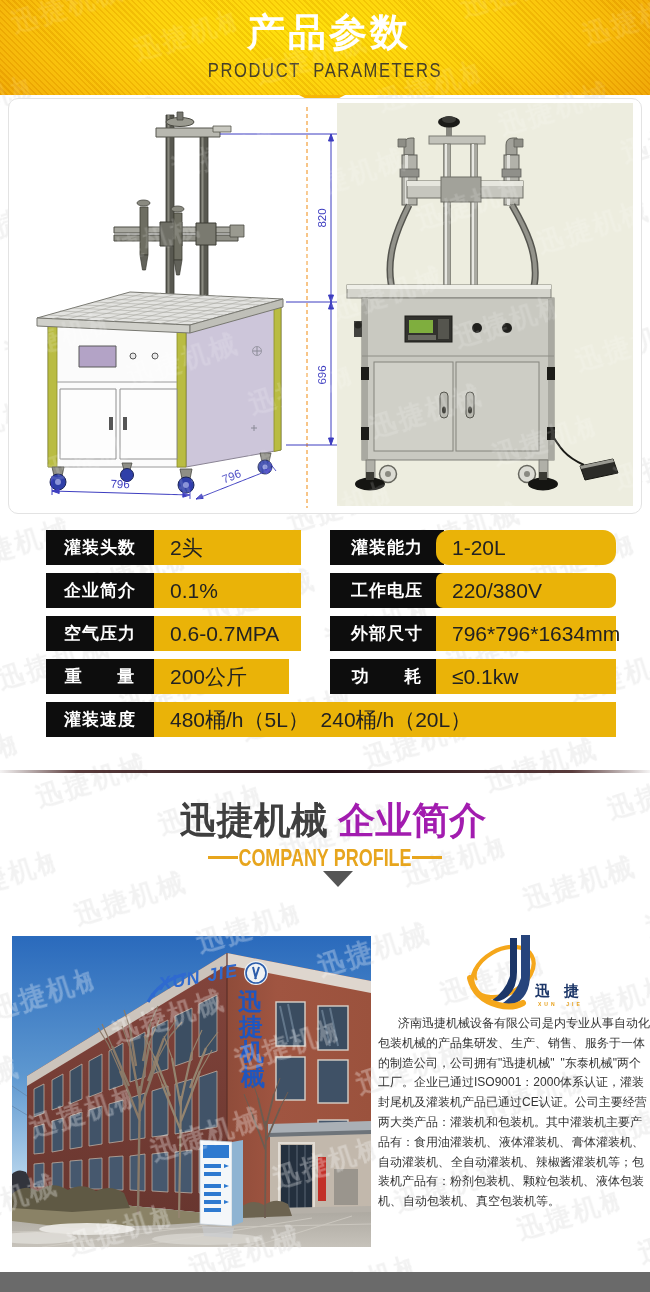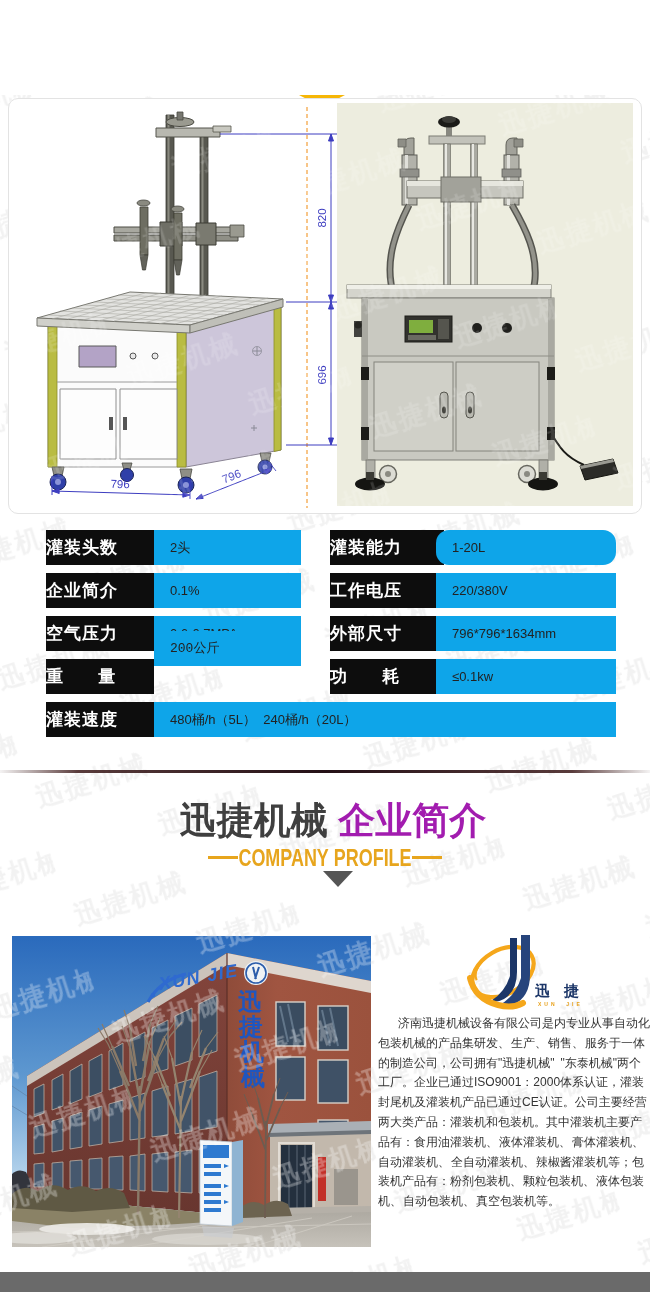--- a/index.html
+++ b/index.html
@@ -1,40 +1,48 @@
 <!DOCTYPE html>
 <html lang="zh"><head>
 <meta charset="utf-8">
 <style>
   html,body{margin:0;padding:0;}
   body{font-family:"Liberation Sans",sans-serif;background:#fff;}
   #page{position:relative;width:650px;height:1292px;margin:0;overflow:hidden;background:#fff;}
   .abs{position:absolute;}
-  .lbl,.lbl2{width:108px;height:35px;background:#0d0d0d;color:#fff;font-weight:bold;font-size:17px;text-align:left;line-height:35px;letter-spacing:1px;}
+  .lbl,.lbl2{width:108px;height:35px;background:#0d0d0d;color:#fff;font-weight:bold;font-size:17px;text-align:center;line-height:35px;letter-spacing:1px;}
   .lbl2{width:114px;}
-  .val{height:35px;background:#0ea5e9;color:#222;font-size:13px;line-height:35px;padding-left:16px;box-sizing:border-box;}
+  .val{height:35px;background:#eab308;color:#222;font-size:21px;line-height:35px;padding-left:16px;box-sizing:border-box;}
 </style>
 </head>
 <body>
 <div id="page">
 
   <svg class="abs" style="left:0;top:0;" width="650" height="1292" viewBox="0 0 650 1292">
     <defs>
       <pattern id="wmg" width="216" height="124" patternUnits="userSpaceOnUse" patternTransform="rotate(-18)">
         <text x="4" y="36" font-size="27" font-weight="bold" fill="rgba(60,60,60,0.065)" letter-spacing="2">迅捷机械</text>
         <text x="112" y="100" font-size="27" font-weight="bold" fill="rgba(60,60,60,0.065)" letter-spacing="2">迅捷机械</text>
       </pattern>
       <pattern id="wmw" width="216" height="124" patternUnits="userSpaceOnUse" patternTransform="rotate(-18)">
         <text x="4" y="36" font-size="27" font-weight="bold" fill="rgba(255,255,255,0.30)" letter-spacing="2">迅捷机械</text>
         <text x="112" y="100" font-size="27" font-weight="bold" fill="rgba(255,255,255,0.30)" letter-spacing="2">迅捷机械</text>
       </pattern>
     </defs>
     <rect x="0" y="95" width="650" height="1197" fill="url(#wmg)"></rect>
   </svg>
 
+  <div class="abs" id="header" style="left:0;top:0;width:650px;height:95px;background:radial-gradient(ellipse 430px 150px at 48% 32%, #ffdf05 0%, #fdd007 40%, #f8bb04 65%, #f0a301 88%, #ed9a00 100%);overflow:hidden;">
+
+    <div class="abs" style="left:0;top:0;width:650px;height:95px;background:repeating-linear-gradient(45deg, rgba(190,115,0,0.17) 0px, rgba(190,115,0,0.17) 1.6px, rgba(255,235,80,0.10) 1.6px, rgba(255,235,80,0.10) 4.2px);"></div>
+
+    <div class="abs" style="left:4px;top:7px;width:650px;text-align:center;font-size:38px;font-weight:bold;color:#ffffff;letter-spacing:3px;">产品参数</div>
+
+    <div class="abs" style="left:0;top:58px;width:650px;text-align:center;font-size:21px;color:#47402a;letter-spacing:2px;transform:scaleX(0.79);">PRODUCT&nbsp; PARAMETERS</div>
+  </div>
 
   <div class="abs" style="left:299px;top:95px;width:0;height:0;border-left:23px solid transparent;border-right:23px solid transparent;border-top:12px solid #f6b606;"></div>
 
   <div class="abs" style="left:8px;top:98px;width:632px;height:414px;border:1px solid #e3e3e3;border-radius:10px;background:#ffffff;"></div>
 
   <svg class="abs" id="machines" style="left:0;top:95px;" width="650" height="420" viewBox="0 0 650 420">
 
     <line x1="307" y1="12" x2="307" y2="413" stroke="#f08b10" stroke-width="1" stroke-dasharray="4 3"></line>
 
     <g stroke-linejoin="round">
@@ -247,33 +255,33 @@
     <div class="abs lbl2" style="left:330px;top:530px;">灌装能力</div>
 
     <div class="abs val" style="left:436px;top:530px;width:180px;border-radius:13px;">1-20L</div>
 
     <div class="abs lbl" style="left:46px;top:573px;">企业简介</div>
 
     <div class="abs val" style="left:154px;top:573px;width:147px;">0.1%</div>
 
     <div class="abs lbl2" style="left:330px;top:573px;">工作电压</div>
 
-    <div class="abs val" style="left:436px;top:573px;width:180px;">220/380V</div>
+    <div class="abs val" style="left:436px;top:573px;width:180px;border-radius:7px;">220/380V</div>
 
     <div class="abs lbl" style="left:46px;top:616px;">空气压力</div>
 
     <div class="abs val" style="left:154px;top:616px;width:147px;">0.6-0.7MPA</div>
 
     <div class="abs lbl2" style="left:330px;top:616px;">外部尺寸</div>
 
     <div class="abs val" style="left:436px;top:616px;width:180px;">796*796*1634mm</div>
 
     <div class="abs lbl" style="left:46px;top:659px;">重&nbsp;&nbsp;&nbsp;&nbsp;&nbsp;&nbsp;量</div>
 
-    <div class="abs val" style="left:154px;top:631px;width:147px;font-family:Liberation Mono, monospace;">200公斤</div>
+    <div class="abs val" style="left:154px;top:659px;width:135px;">200公斤</div>
 
     <div class="abs lbl2" style="left:330px;top:659px;">功&nbsp;&nbsp;&nbsp;&nbsp;&nbsp;&nbsp;耗</div>
 
     <div class="abs val" style="left:436px;top:659px;width:180px;">≤0.1kw</div>
 
     <div class="abs lbl" style="left:46px;top:702px;">灌装速度</div>
 
     <div class="abs val" style="left:154px;top:702px;width:462px;">480桶/h（5L）&nbsp;&nbsp;240桶/h（20L）</div>
   </div>
 

